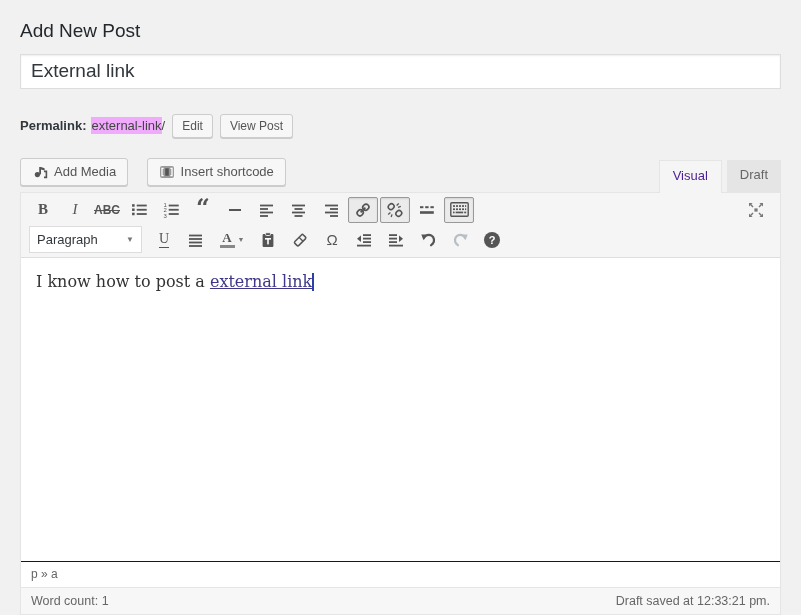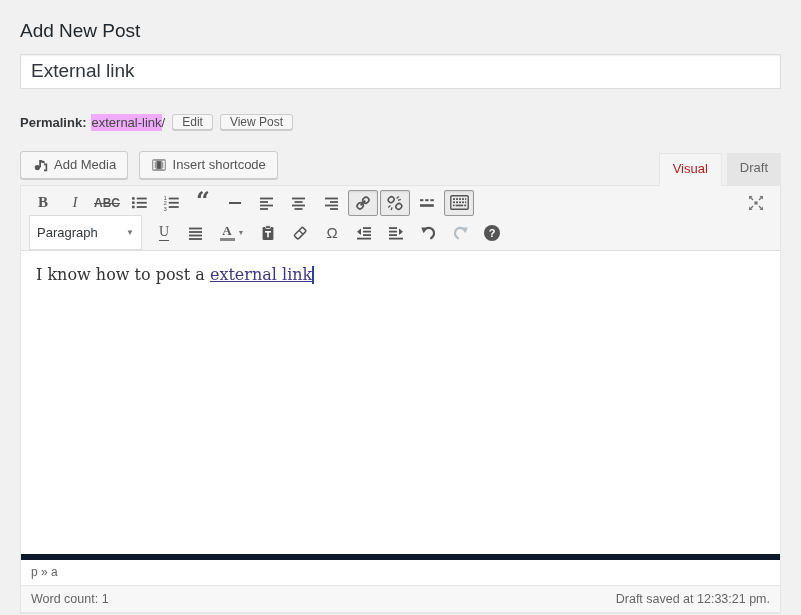--- a/index.html
+++ b/index.html
@@ -33,39 +33,39 @@
     display: flex; align-items: center; white-space: nowrap;
   }
   .permalink-row strong { color: #32373c; margin-right: 5px; }
   .slug-highlight { background: #f0abfc; padding: 1px 0; }
   .btn {
     display: inline-flex; align-items: center; justify-content: center;
     background: #f7f7f7; border: 1px solid #ccc; border-radius: 3px;
     box-shadow: 0 1px 0 #ccc; color: #555; cursor: pointer;
     font-size: 12px; line-height: 1;
   }
-  .btn-small { height: 16px; padding: 0 9px; margin-left: 7px; }
+  .btn-small { height: 24px; padding: 0 9px; margin-left: 7px; }
 
   
   .editor-tools {
     margin-top: 20px; display: flex;
     justify-content: space-between; align-items: flex-end;
   }
   .media-buttons { padding-bottom: 6px; }
   .btn-media {
-    height: 28px; padding: 0 11px; font-size: 13px; margin-right: 6px; gap: 6px;
+    height: 28px; padding: 0 11px; font-size: 13px; margin-right: 14px; gap: 6px;
   }
   .editor-tabs { display: flex; }
   .tab {
     font-size: 13px; color: #555; padding: 7px 13px 8px;
     cursor: pointer; line-height: 1.3;
   }
   .tab-active {
     background: #f5f5f5; border: 1px solid #e5e5e5; border-bottom: none;
-    margin-bottom: -1px; position: relative; z-index: 2; color: #b91c1c;
+    margin-bottom: -1px; position: relative; z-index: 2; color: #4c1d95;
   }
   .tab-inactive { background: #e5e5e5; margin-left: 5px; color: #666; }
 
   
   .editor-container {
     border: 1px solid #e5e5e5; background: #fff;
     box-shadow: 0 1px 1px rgba(0,0,0,.04);
     position: relative; z-index: 1;
   }
   .toolbar { background: #f5f5f5; border-bottom: 1px solid #dedede; padding: 2px 6px; }
@@ -93,42 +93,42 @@
   .forecolor .a-wrap { display: flex; flex-direction: column; align-items: center; }
   .forecolor .a-char { font-size: 13px; font-weight: bold; font-family: "Liberation Serif", serif; line-height: 1; }
   .forecolor .a-bar { width: 15px; height: 3px; background: #888; margin-top: 1px; }
   .forecolor .dd-arrow { font-size: 7px; color: #777; margin-left: 3px; }
   .help-circle {
     width: 16px; height: 16px; border-radius: 50%; background: #555;
     color: #fff; font-size: 11px; font-weight: bold;
     display: flex; align-items: center; justify-content: center;
   }
   .format-select {
-    width: 113px; height: 35px; background: #fff; border: 1px solid #ddd;
+    width: 113px; height: 27px; background: #fff; border: 1px solid #ddd;
     display: flex; align-items: center; justify-content: space-between;
     font-size: 13px; color: #32373c; padding: 1px 7px; margin: 0 6px 0 2px;
     cursor: pointer; flex: 0 0 auto;
   }
   .format-select .dd-arrow { font-size: 8px; color: #777; }
 
   
   .content-area {
     height: 303px; padding: 12px 15px; background: #fff;
     font-family: "DejaVu Serif", serif; font-size: 16px; color: #333;
     line-height: 1.5; cursor: text;
   }
   .content-area a { color: #3f3788; text-decoration: underline; }
   .caret {
     display: inline-block; width: 2px; height: 18px;
     background: #2b41a8; vertical-align: text-bottom; margin-left: 0px;
   }
 
   
   .statusbar-path {
-    border-top: 6px solid #0f172a; background: #fff;
+    border-top: 1px solid #0f172a; background: #fff;
     font-size: 12px; color: #666; padding: 5px 10px 6px;
   }
   .post-status-info {
     background: #f7f7f7; border-top: 1px solid #e5e5e5;
     display: flex; justify-content: space-between; align-items: center;
     font-size: 12.5px; color: #666; padding: 6px 10px;
   }
   svg { display: block; }
 </style>
 </head>

